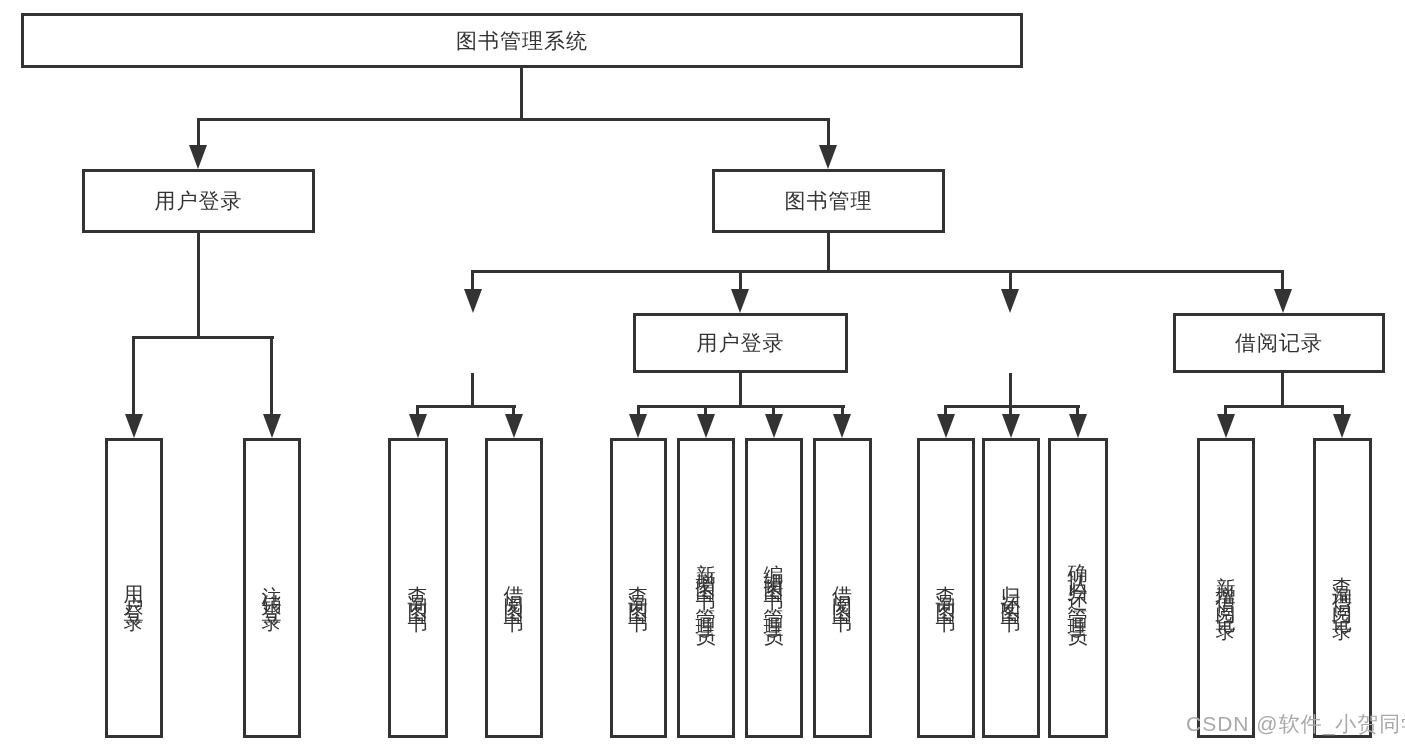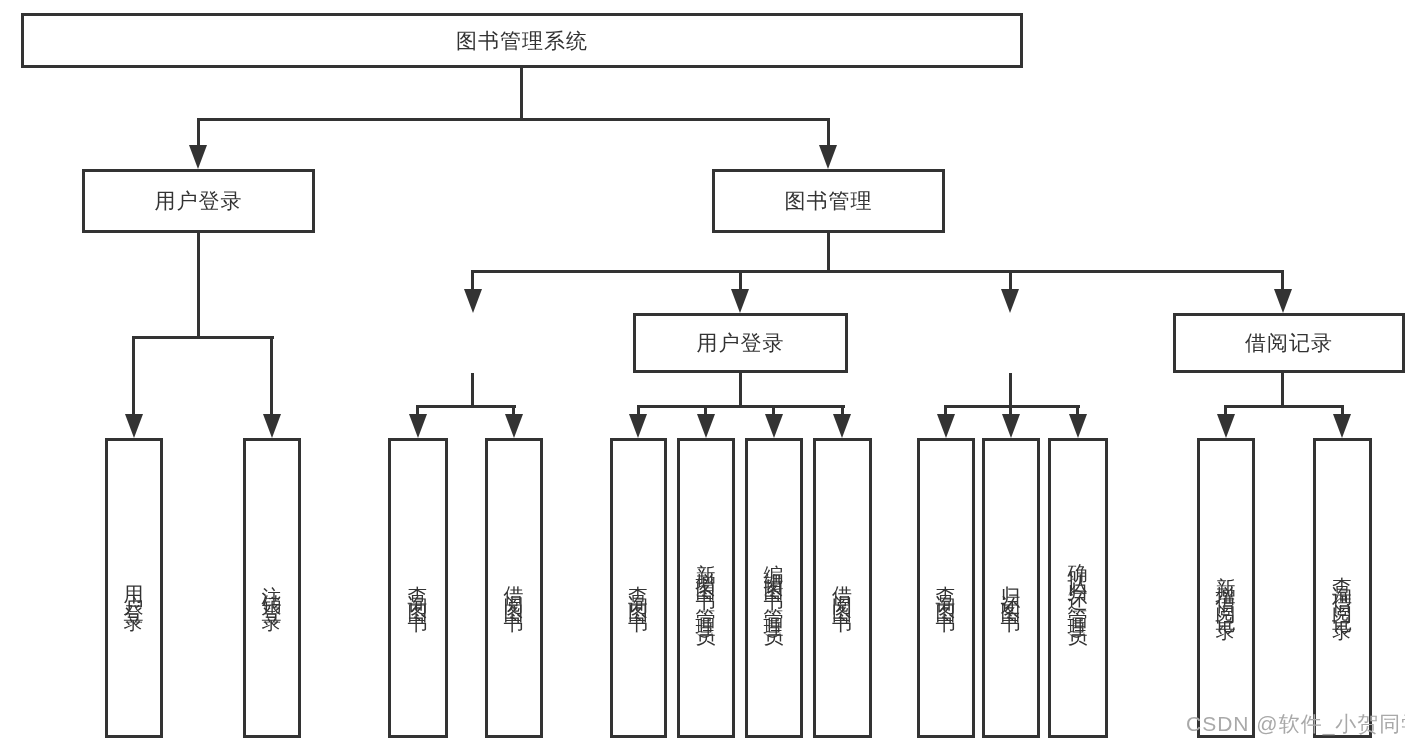--- a/index.html
+++ b/index.html
@@ -67,21 +67,21 @@
   <div class="vl" style="left:739px;top:270px;height:21px"></div>
   <div class="ah" style="left:731px;top:289px"></div>
   <div class="vl" style="left:1009px;top:270px;height:21px"></div>
   <div class="ah" style="left:1001px;top:289px"></div>
   <div class="vl" style="left:1281px;top:270px;height:21px"></div>
   <div class="ah" style="left:1274px;top:289px"></div>
 
   <div class="hbox" style="left:633px;top:313px;width:215px;height:60px">
     <span>用户登录</span>
   </div>
-  <div class="hbox" style="left:1173px;top:313px;width:232px;height:60px">
+  <div class="hbox" style="left:1173px;top:313px;width:212px;height:60px">
     <span>借阅记录</span>
   </div>
 
   <div class="vl" style="left:471px;top:373px;height:32px"></div>
   <div class="hl" style="left:416px;top:405px;width:100px"></div>
   <div class="vl" style="left:416px;top:405px;height:11px"></div>
   <div class="ah" style="left:409px;top:414px"></div>
   <div class="vl" style="left:512px;top:405px;height:11px"></div>
   <div class="ah" style="left:505px;top:414px"></div>
 

